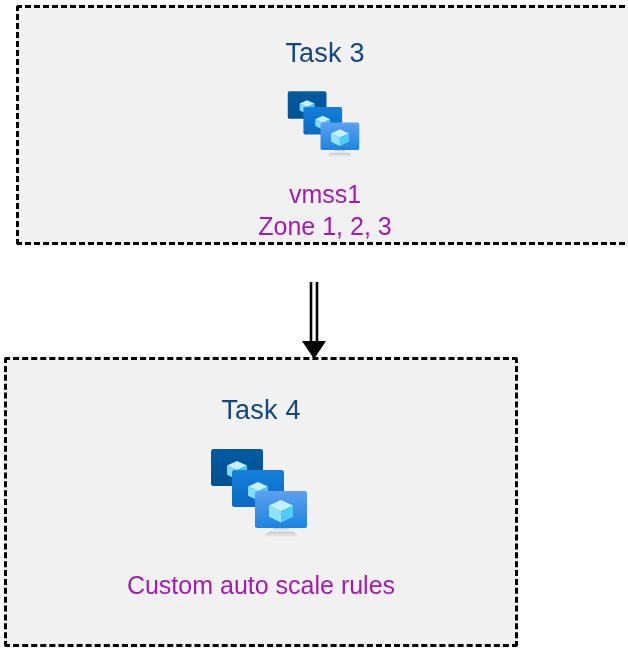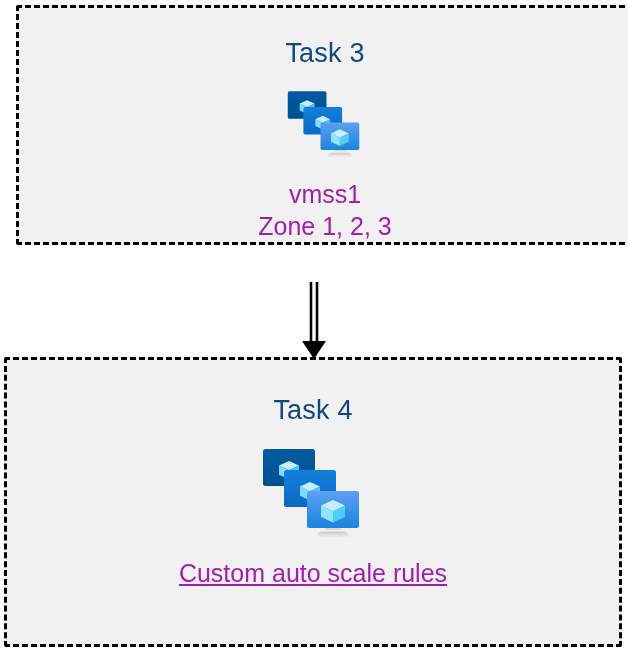--- a/index.html
+++ b/index.html
@@ -32,21 +32,21 @@
   }
   #task-box-top {
     left: 16px;
     top: 5px;
     width: 618px;
     height: 240px;
   }
   #task-box-bottom {
     left: 4px;
     top: 357px;
-    width: 618px;
+    width: 514px;
     height: 290px;
   }
 
   .box-inner {
     position: absolute;
     left: 0; right: 0;
     top: 0; bottom: 0;
     display: flex;
     flex-direction: column;
     align-items: center;
@@ -65,21 +65,21 @@
 
   .caption {
     color: #a21caf;
     font-size: 25px;
     font-weight: 400;
     line-height: 1.26;
     text-align: center;
     white-space: pre;
   }
   #task-box-top .caption { margin-top: 17px; }
-  #task-box-bottom .caption { margin-top: 14px; text-decoration: underline; }
+  #task-box-bottom .caption { margin-top: 26px; }
 
   .vmss-icon {
     margin-top: 22px;
     width: 104px;
     height: 98px;
     display: block;
   }
 
   
   .connector {

